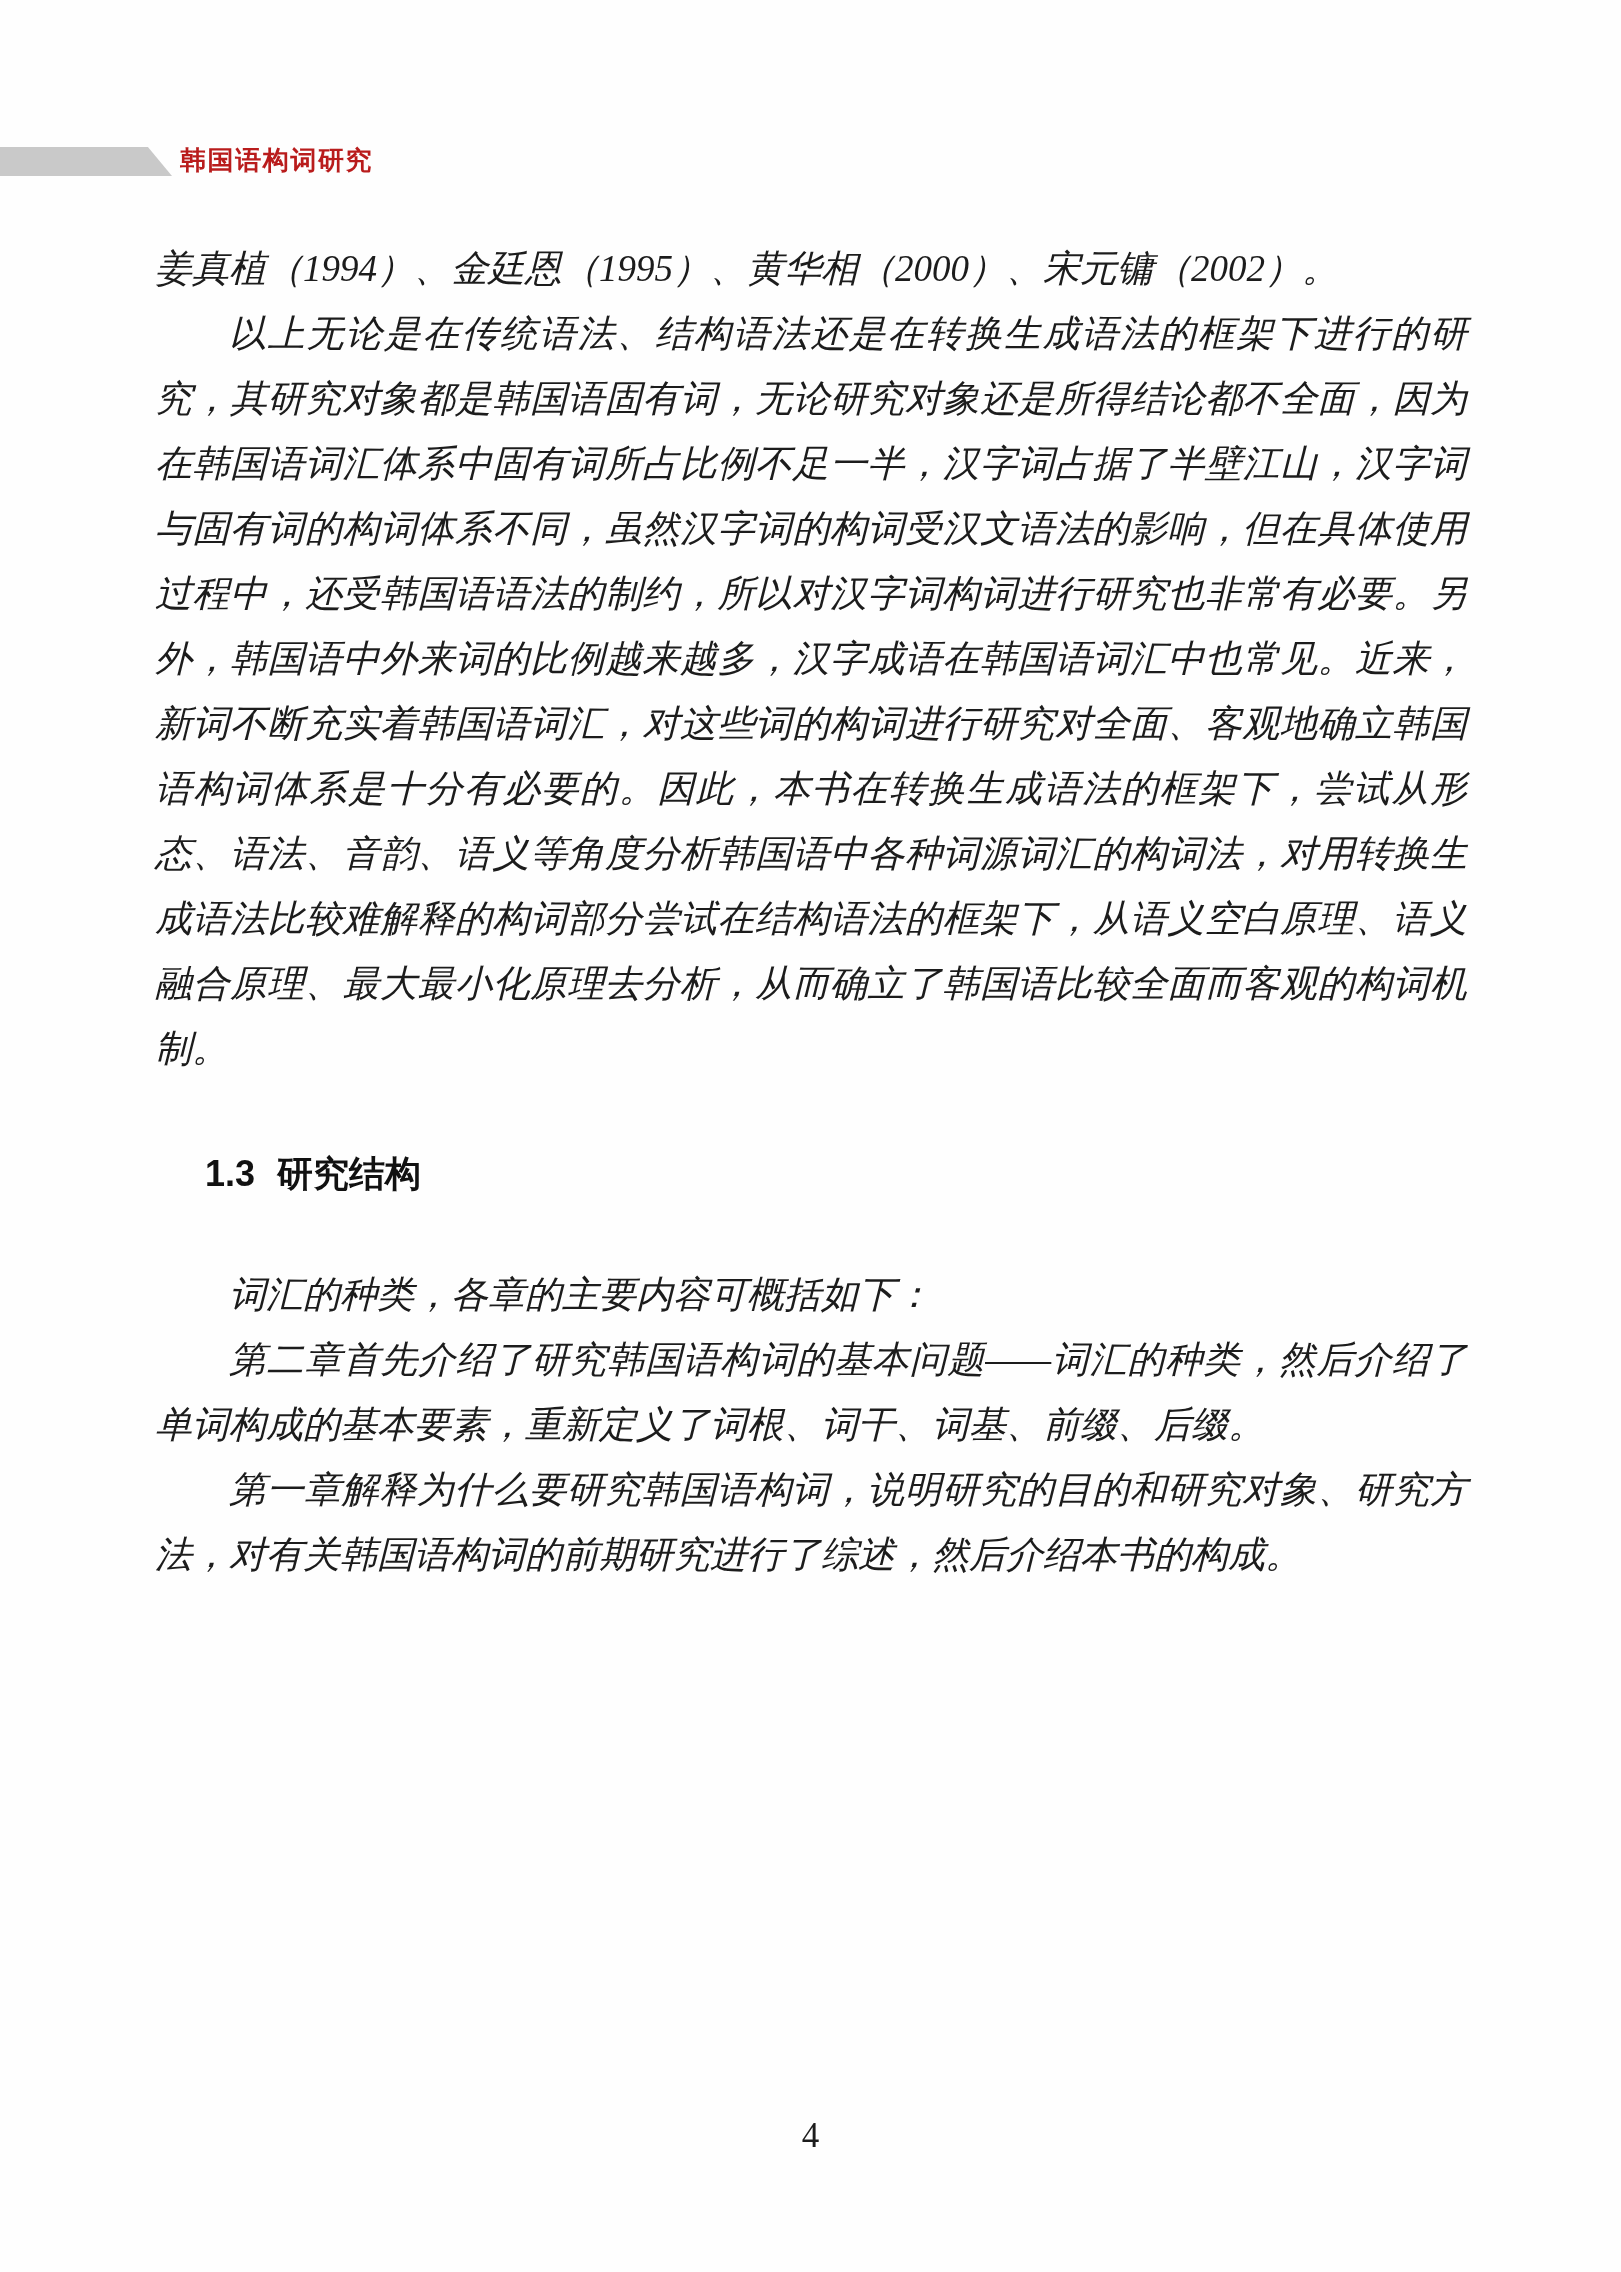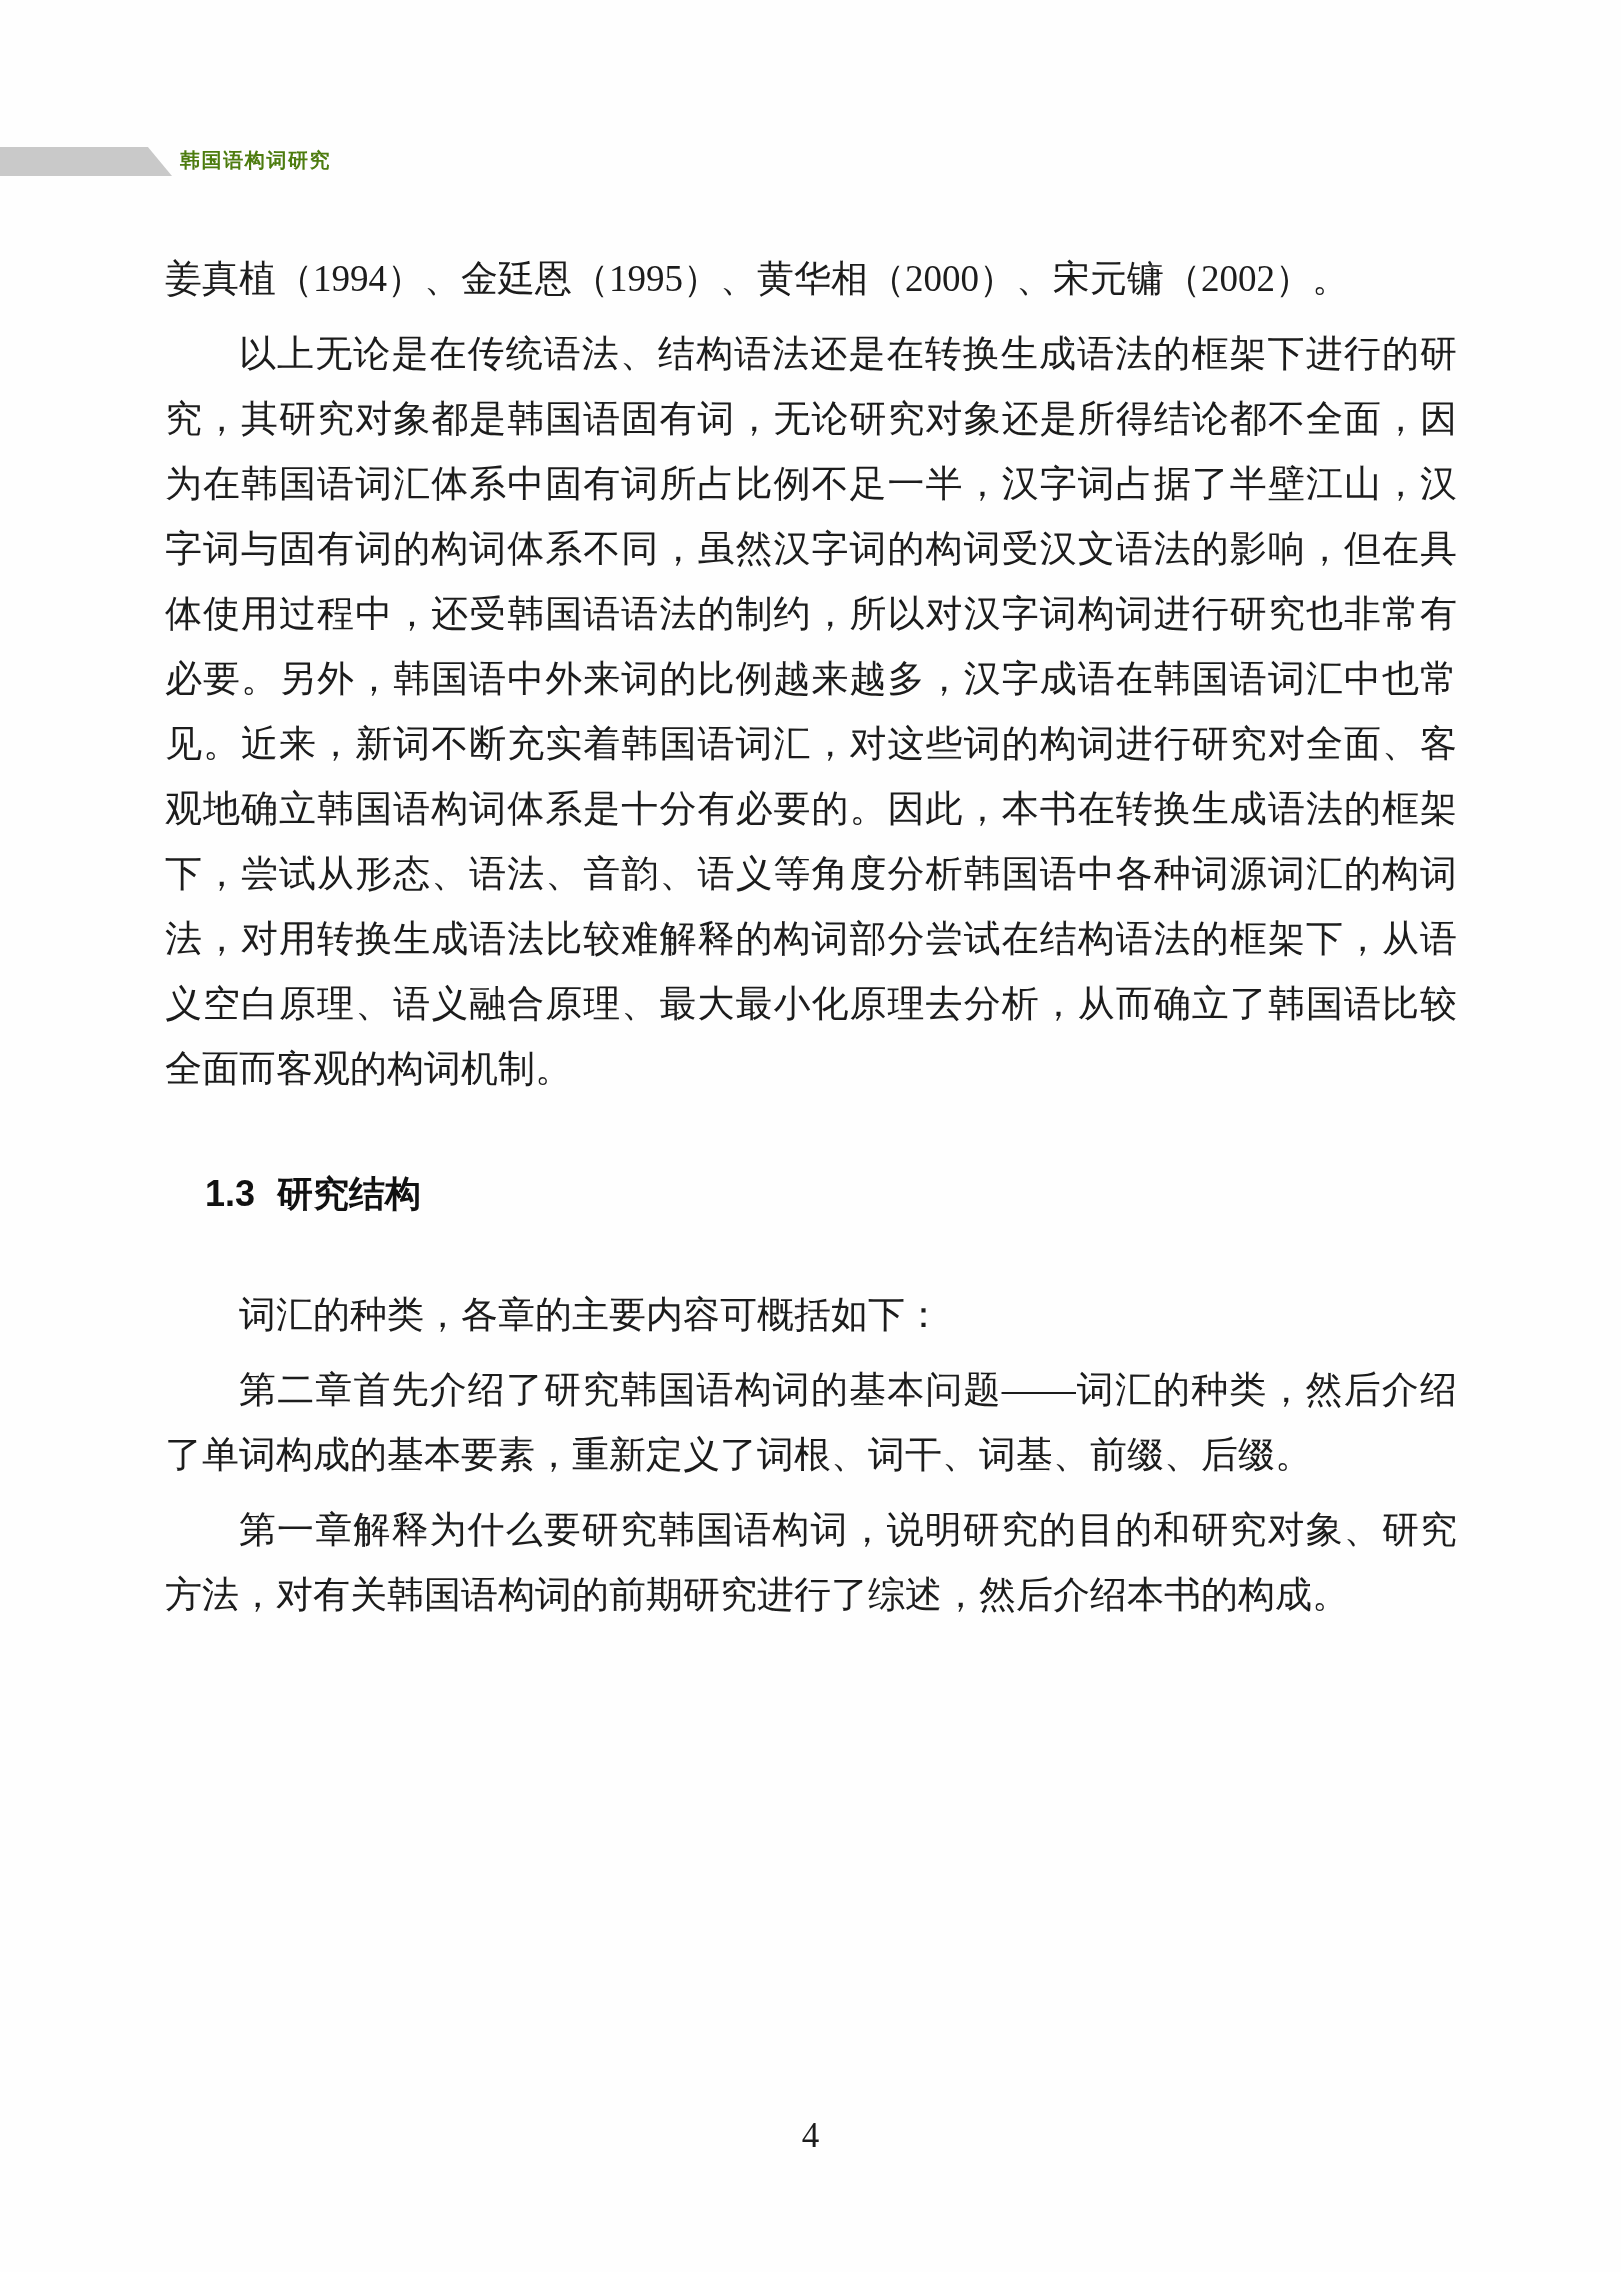--- a/index.html
+++ b/index.html
@@ -23,39 +23,40 @@
     width: 172px;
     height: 29px;
     background: #c9c9c9;
     clip-path: polygon(0 0, 86% 0, 100% 100%, 0 100%);
   }
   .header-title {
     position: absolute;
     left: 180px;
     top: 144px;
     font-family: "Liberation Sans", "DejaVu Sans", sans-serif;
-    font-size: 20px;
+    font-size: 26px;
     line-height: 32px;
     font-weight: 600;
-    color: #4d7c0f;
+    color: #b91c1c;
     letter-spacing: 1.6px;
     white-space: nowrap;
   }
   .content {
     position: absolute;
     left: 155px;
     top: 236px;
     width: 1312px;
     text-align: justify;
     font-size: 37px;
     line-height: 65px;
   }
   .content p {
-    margin: 10px;
+    margin: 0;
     text-indent: 2em;
+    font-style: italic;
   }
   .content p.no-indent {
     text-indent: 0;
   }
   .section-heading {
     margin-top: 73px;
     padding-left: 50px;
     font-family: "Liberation Sans", "DejaVu Sans", sans-serif;
     font-weight: bold;
     font-size: 36px;

